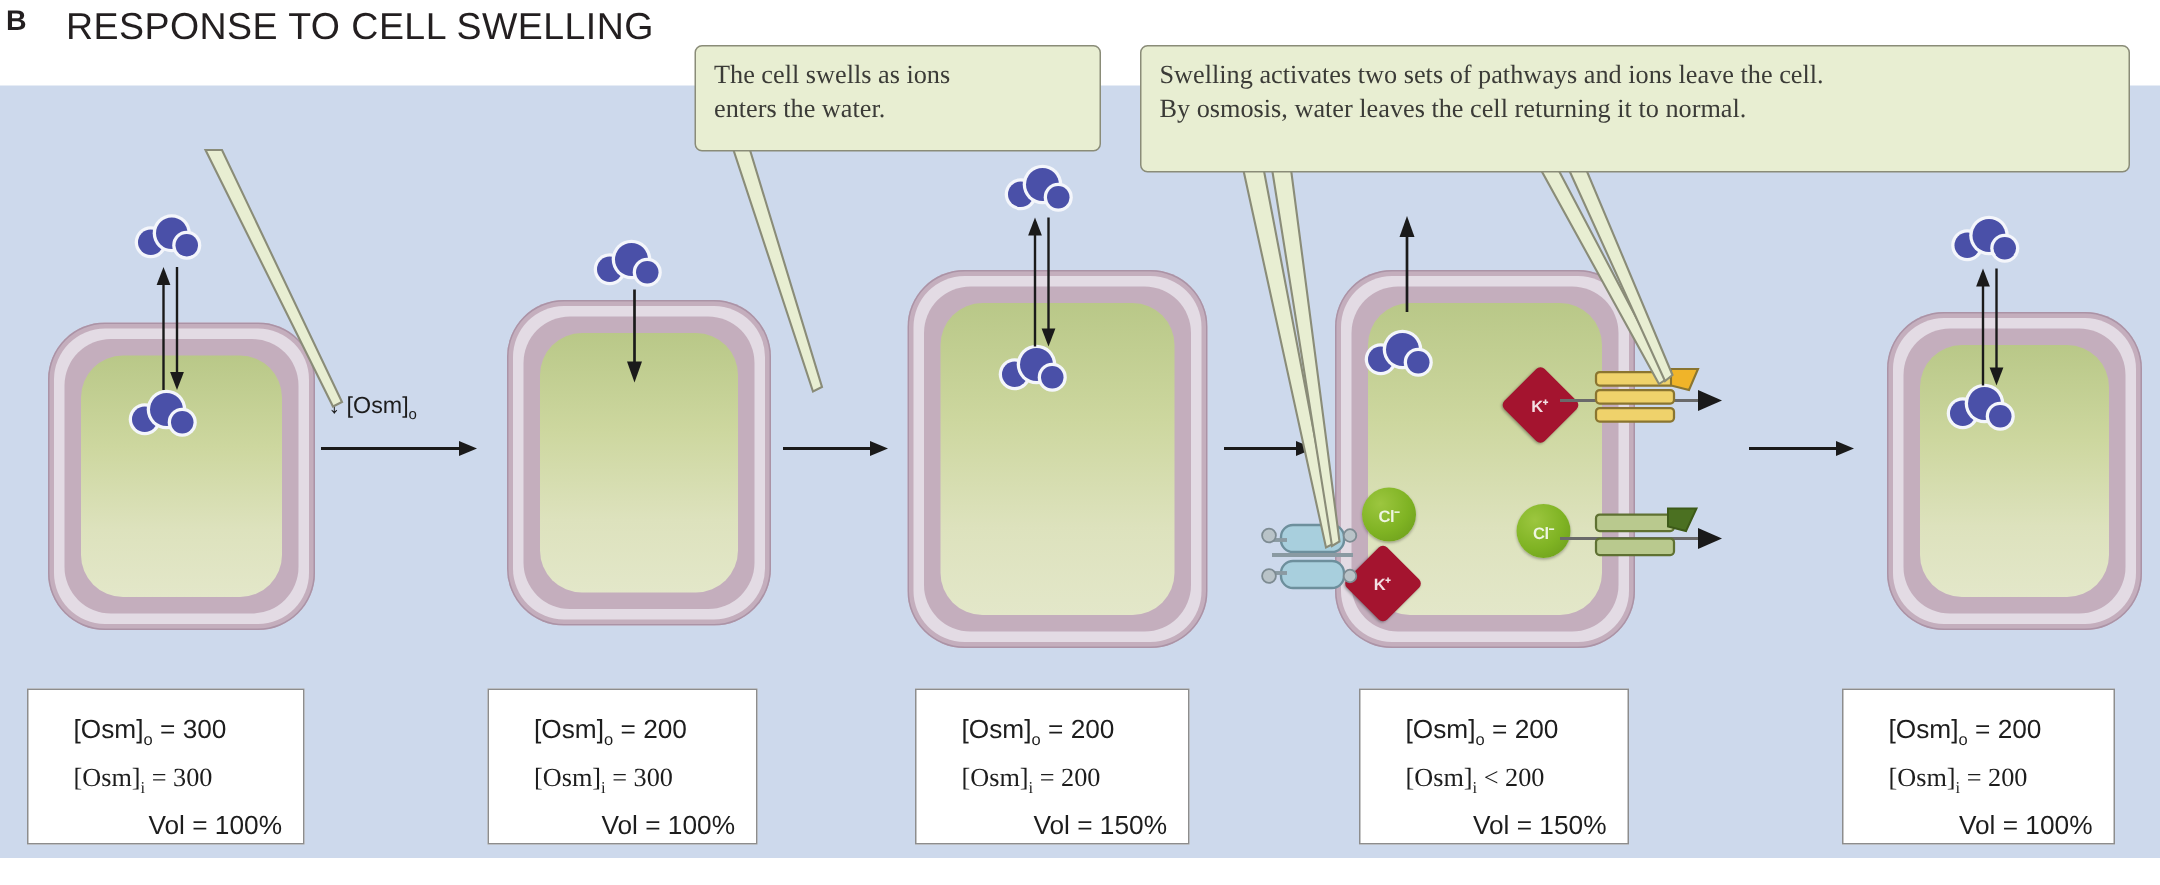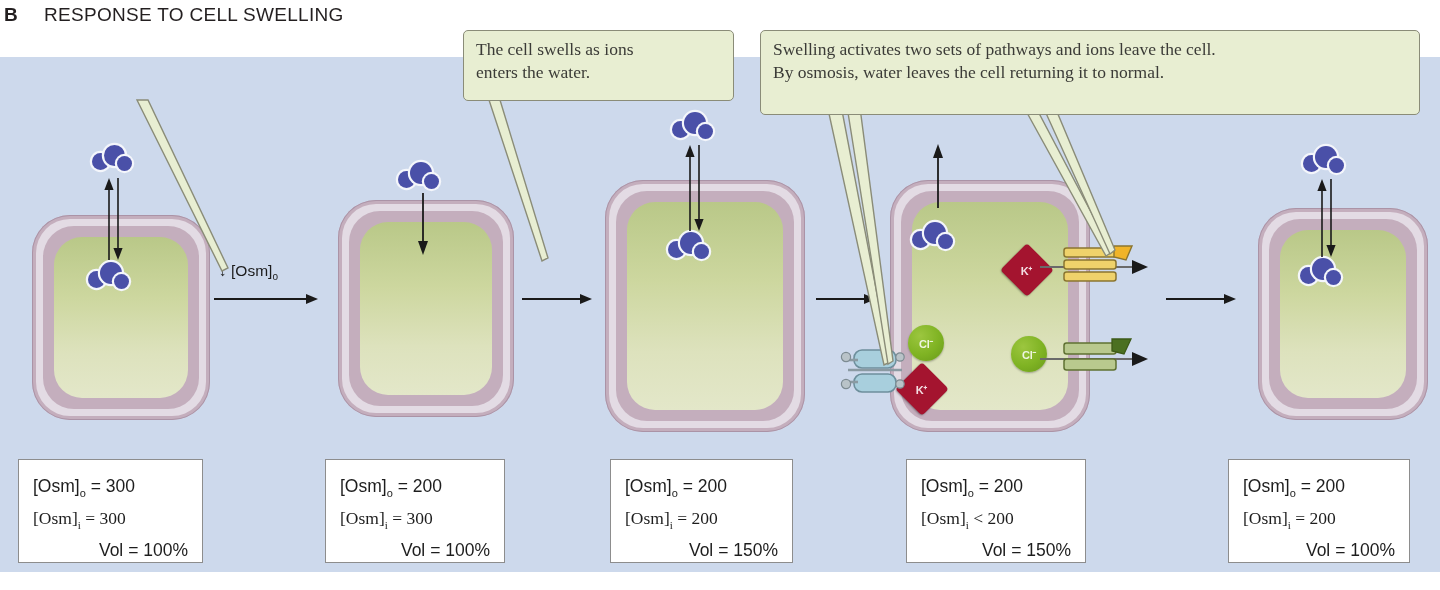--- a/index.html
+++ b/index.html
@@ -14,21 +14,21 @@
 
   
   .header{position:absolute;left:0;top:0;width:1440px;height:48px;background:#fff;}
   .panel-letter{
     position:absolute;left:4px;top:4px;
     font-size:19px;font-weight:bold;color:#231f20;
     letter-spacing:.2px;
   }
   .panel-title{
     position:absolute;left:44px;top:4px;
-    font-size:19px;font-weight:normal;color:#231f20;
+    font-size:25px;font-weight:normal;color:#231f20;
     letter-spacing:.3px;
   }
 
   
   .field{
     position:absolute;left:0;top:57px;width:1440px;height:515px;
     background:#cdd9ec;
   }
 
   
@@ -127,21 +127,21 @@
     background:#ffffff;
     border:1.6px solid #8d8d8d;
     box-sizing:border-box;
     padding:11px 14px 11px 14px;
     font-family:"Liberation Sans", sans-serif;
     font-size:17.5px;
     color:#1d1d1d;
     line-height:1.82;
     z-index:20;
   }
-  .databox .row{display:block;white-space:nowrap;}
+  .databox .row{display:block;white-space:nowrap;margin-left:16px;}
   .databox .row.r1{text-align:left;}
   .databox .row.r2{text-align:left;font-family:Liberation Serif, serif;}
   .databox .row.r3{text-align:right;}
   .databox sub{font-size:11px;line-height:0;}
 </style>
 </head>
 <body>
 
 <div id="stage">
 

